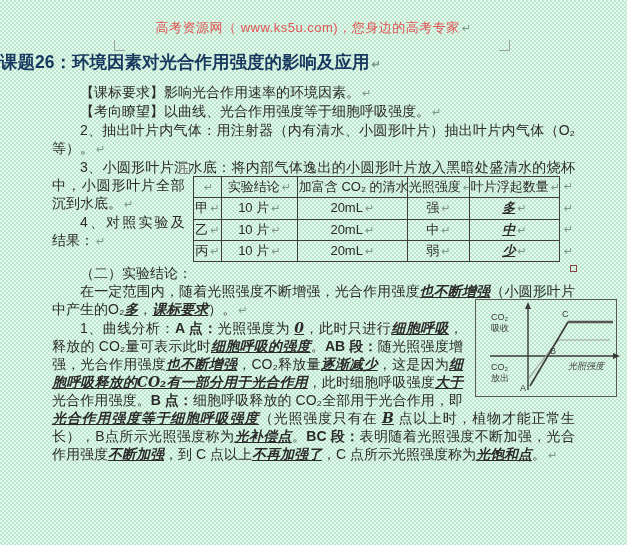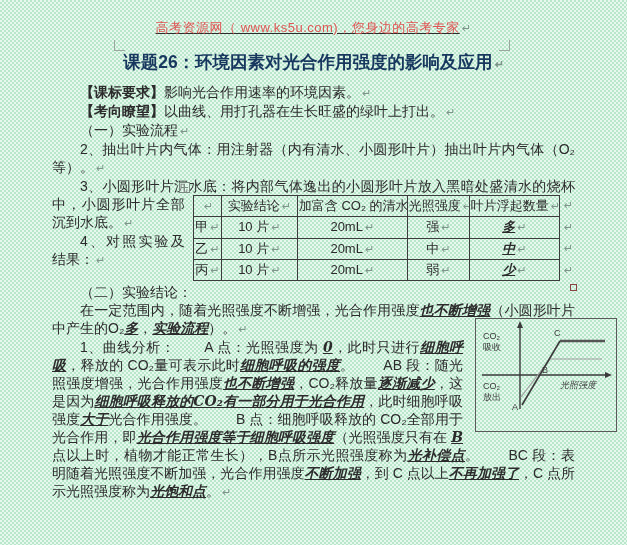--- a/index.html
+++ b/index.html
@@ -6,74 +6,73 @@
   html,body { background:#888; }
   .page {
     position:relative; width:627px; height:545px; overflow:hidden;
     background: repeating-conic-gradient(#b9e7cb 0% 25%, #e7f8ee 0% 50%) 0 0 / 4px 4px;
     font-family:"Liberation Sans", sans-serif;
     color:#2b2b2b;
   }
   .cropmark { position:absolute; width:11px; height:11px; }
   .cm-l { left:114px; top:40px; border-left:1px solid #9aa79e; border-bottom:1px solid #9aa79e; }
   .cm-r { left:499px; top:40px; border-right:1px solid #9aa79e; border-bottom:1px solid #9aa79e; }
-  .hdr { padding-top:19px; text-align:center; font-size:13px; letter-spacing:.5px;text-decoration:underline; }
+  .hdr { padding-top:19px; text-align:center; font-size:13px; letter-spacing:.5px; }
   .hdr .red { color:#e05555; }
-  .doc-title { margin-top:13px; margin-bottom:9px; text-align:center; font-size:17.5px; font-weight:bold; color:#17375e; }
+  .doc-title { margin-top:13px; margin-bottom:9px; text-align:left; font-size:17.5px; font-weight:bold; color:#17375e; }
   .content { margin:0 52px; font-size:14px; line-height:18px; text-align:justify; }
   .para { text-indent:2em; }
-  .tag { font-weight:bold; }
+  .tag { font-weight:normal; }
   .pil { color:#7d958a; font-size:11px; font-style:normal; text-decoration:none; display:inline-block; text-indent:0; margin-left:2px; }
   .seg-ans { font-family:"DejaVu Serif", serif; font-style:italic; font-weight:bold; text-decoration:underline; }
   .seg-u { }
-  .seg-b { font-weight:normal;margin-left:29px; }
+  .seg-b { font-weight:bold; }
   .clear-r { clear:right; }
 
   
   .tblfloat { float:right; position:relative; margin:0 2px 2px 8px; text-indent:0; }
   .tblfloat .inner { display:flex; align-items:stretch; }
   table.exp { border-collapse:collapse; table-layout:fixed; width:366px; background:transparent; }
   table.exp col:nth-child(1){width:28px;} table.exp col:nth-child(2){width:76px;}
   table.exp col:nth-child(3){width:110px;} table.exp col:nth-child(4){width:62px;}
   table.exp col:nth-child(5){width:90px;}
   table.exp td, table.exp th { border:1.5px solid #3c3c3c; font-weight:normal; font-size:13px;
     text-align:center; height:21px; padding:0 1px; white-space:nowrap; overflow:hidden; }
   .pilcol { display:flex; flex-direction:column; margin-left:2px; }
   .pilcol .pil { height:21.5px; line-height:21.5px; }
   .handle { position:absolute; left:-14px; top:-13px; width:11px; height:11px; border:1px solid #7a8a80; background:rgba(255,255,255,.35); }
   .handle::before { content:""; position:absolute; left:1px; right:1px; top:4px; height:1px; background:#7a8a80; }
   .handle::after  { content:""; position:absolute; top:1px; bottom:1px; left:4px; width:1px; background:#7a8a80; }
   .anchor { position:absolute; right:-4px; bottom:-10px; width:7px; height:7px; border:1.5px solid #8a4444; }
 
   
-  .chartfloat { float:right; width:142px; height:114px; margin:-20px -42px 2px 12px;
-    border:1px solid #5a5a5a; text-indent:0; }
+  .chartfloat { float:right; width:142px; height:98px; margin:-20px -42px 2px 12px;
+    border:1px solid #5a5a5a; text-indent:0;padding-left:8px; }
   .chartfloat svg { display:block; }
   .chartfloat text { font-family:"Liberation Sans", sans-serif; font-size:9px; fill:#3a3a3a; }
   .chartfloat .xl { font-style:italic; font-size:9px; }
 </style>
 </head>
 <body>
 
 <div class="page">
   <div class="cropmark cm-l"></div>
   <div class="cropmark cm-r"></div>
 
   <div class="hdr"><span class="red">高考资源网（ www.ks5u.com)，您身边的高考专家</span><span class="pil">↵</span></div>
 
   <div class="doc-title"><span>课题26：环境因素对光合作用强度的影响及应用</span><span class="pil">↵</span></div>
 
   <div class="content">
 
     <div class="para"><span class="tag">【课标要求】</span><span>影响光合作用速率的环境因素。</span><span class="pil">↵</span></div>
 
-    <div class="para"><span class="tag">【考向瞭望】</span><span>以曲线、用打孔器在生长旺盛的绿叶上打出。</span><span class="pil">↵</span></div>
+    <div class="para"><span class="tag">【考向瞭望】</span><span>以曲线、光合作用强度等于细胞呼吸强度。</span><span class="pil">↵</span></div>
 
 
-    <div class="para"><span>（一）实验流程</span><span class="pil">↵</span></div>
 
 
     <div class="para"><span>2、抽出叶片内气体：用注射器（内有清水、小圆形叶片）抽出叶片内气体（O₂等）。</span><span class="pil">↵</span></div>
 
     <div class="para"><span>3、小圆形叶片沉水底：将内部气体逸出的小圆形叶片放入黑暗处盛清水的烧杯中，小</span><div class="tblfloat">
         <div class="handle"></div>
         <div class="inner">
           <table class="exp" id="exp-table">
             <colgroup>
                 <col>
@@ -120,21 +119,21 @@
               <span class="pil">↵</span>
             </div>
         </div>
         <div class="anchor"></div>
       </div><span>圆形叶片全部沉到水底。</span><span class="pil">↵</span></div>
 
     <div class="para"><span>4、对照实验及结果：</span><span class="pil">↵</span></div>
 
     <div class="para clear-r"><span>（二）实验结论：</span></div>
 
-    <div class="para"><span>在一定范围内，随着光照强度不断增强，光合作用强度</span><span class="seg-ans">也不断增强</span><span>（小圆形叶片中产生的</span><span class="seg-u">O₂</span><span class="seg-ans">多</span><span>，</span><span class="seg-ans">实验流程</span><span>）。</span><span class="pil">↵</span></div>
+    <div class="para"><span>在一定范围内，随着光照强度不断增强，光合作用强度</span><span class="seg-ans">也不断增强</span><span>（小圆形叶片中产生的</span><span class="seg-u">O₂</span><span class="seg-ans">多</span><span>，</span><span class="seg-ans">课标要求</span><span>）。</span><span class="pil">↵</span></div>
 
     <div class="chartfloat">
       <svg width="140" height="96" viewBox="0 0 140 96">
 
         <line x1="44" y1="90" x2="44" y2="7" stroke="#3a3a3a" stroke-width="1.4"></line>
         <polygon points="44,2 41,9 47,9" fill="#3a3a3a"></polygon>
         <line x1="6" y1="56" x2="131" y2="56" stroke="#3a3a3a" stroke-width="1.4"></line>
         <polygon points="136,56 129,53 129,59" fill="#3a3a3a"></polygon>
 
         <polyline points="45,78 74,40 126,40" fill="none" stroke="#9e9e9e" stroke-width="1.2"></polyline>

